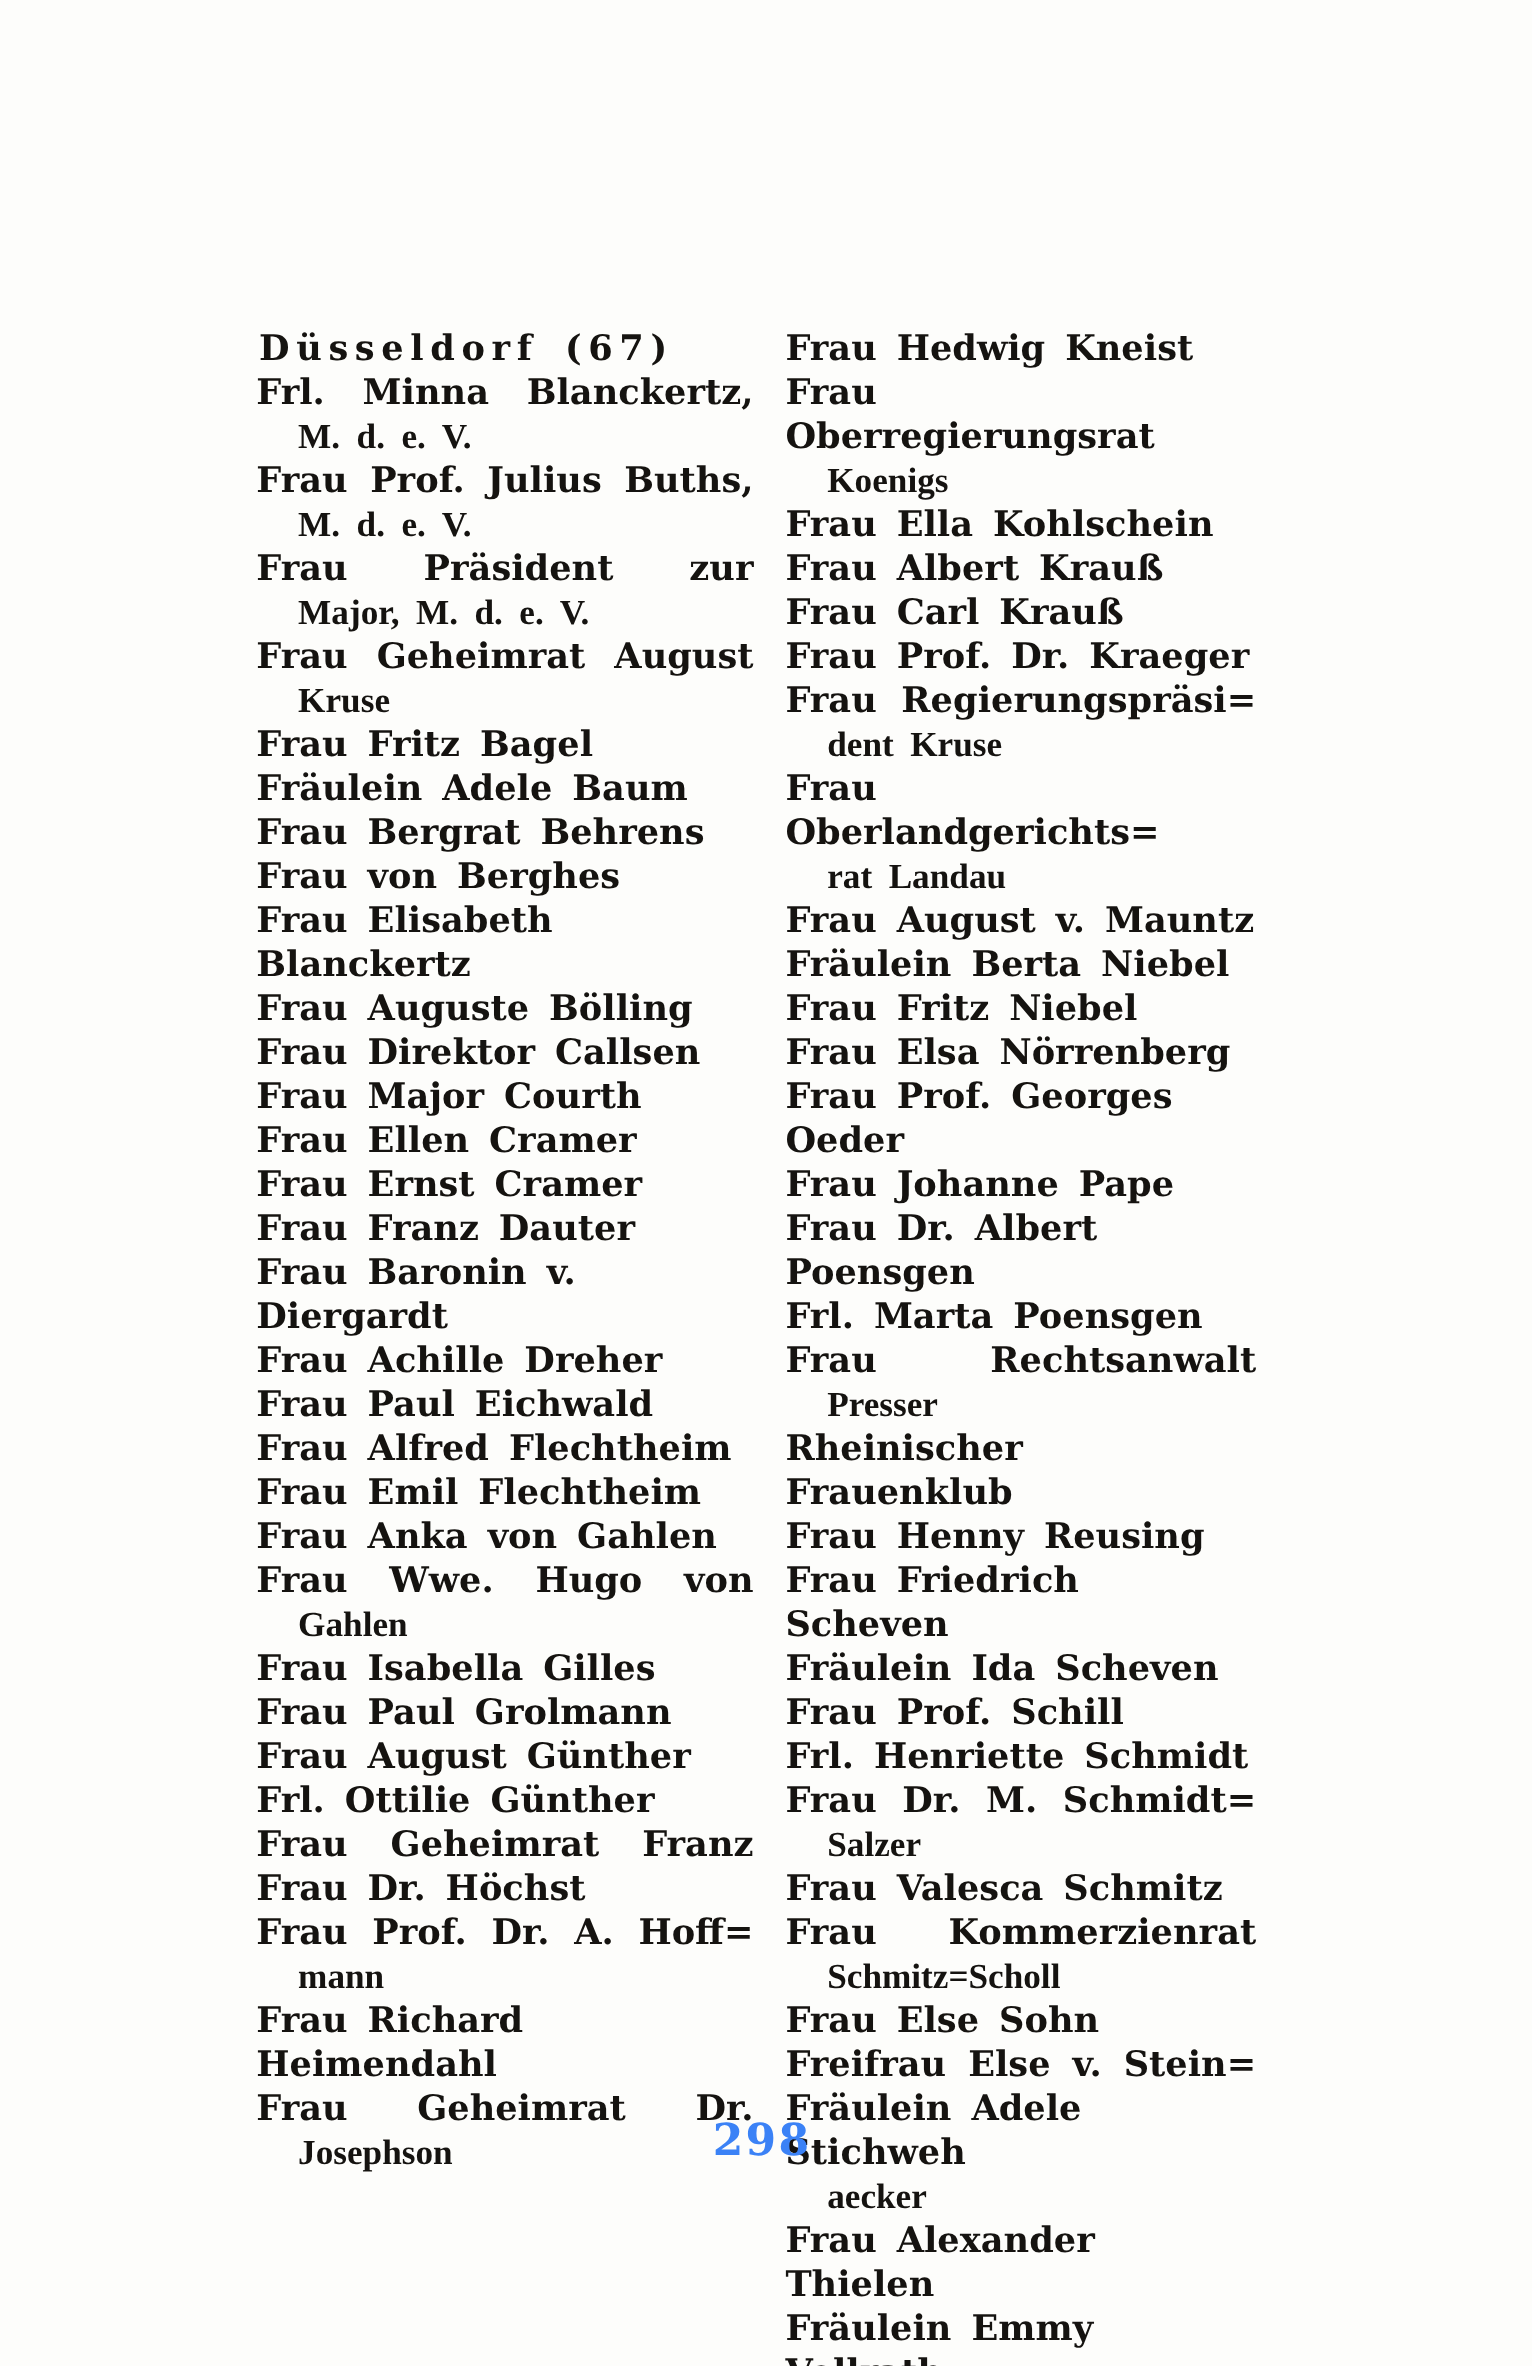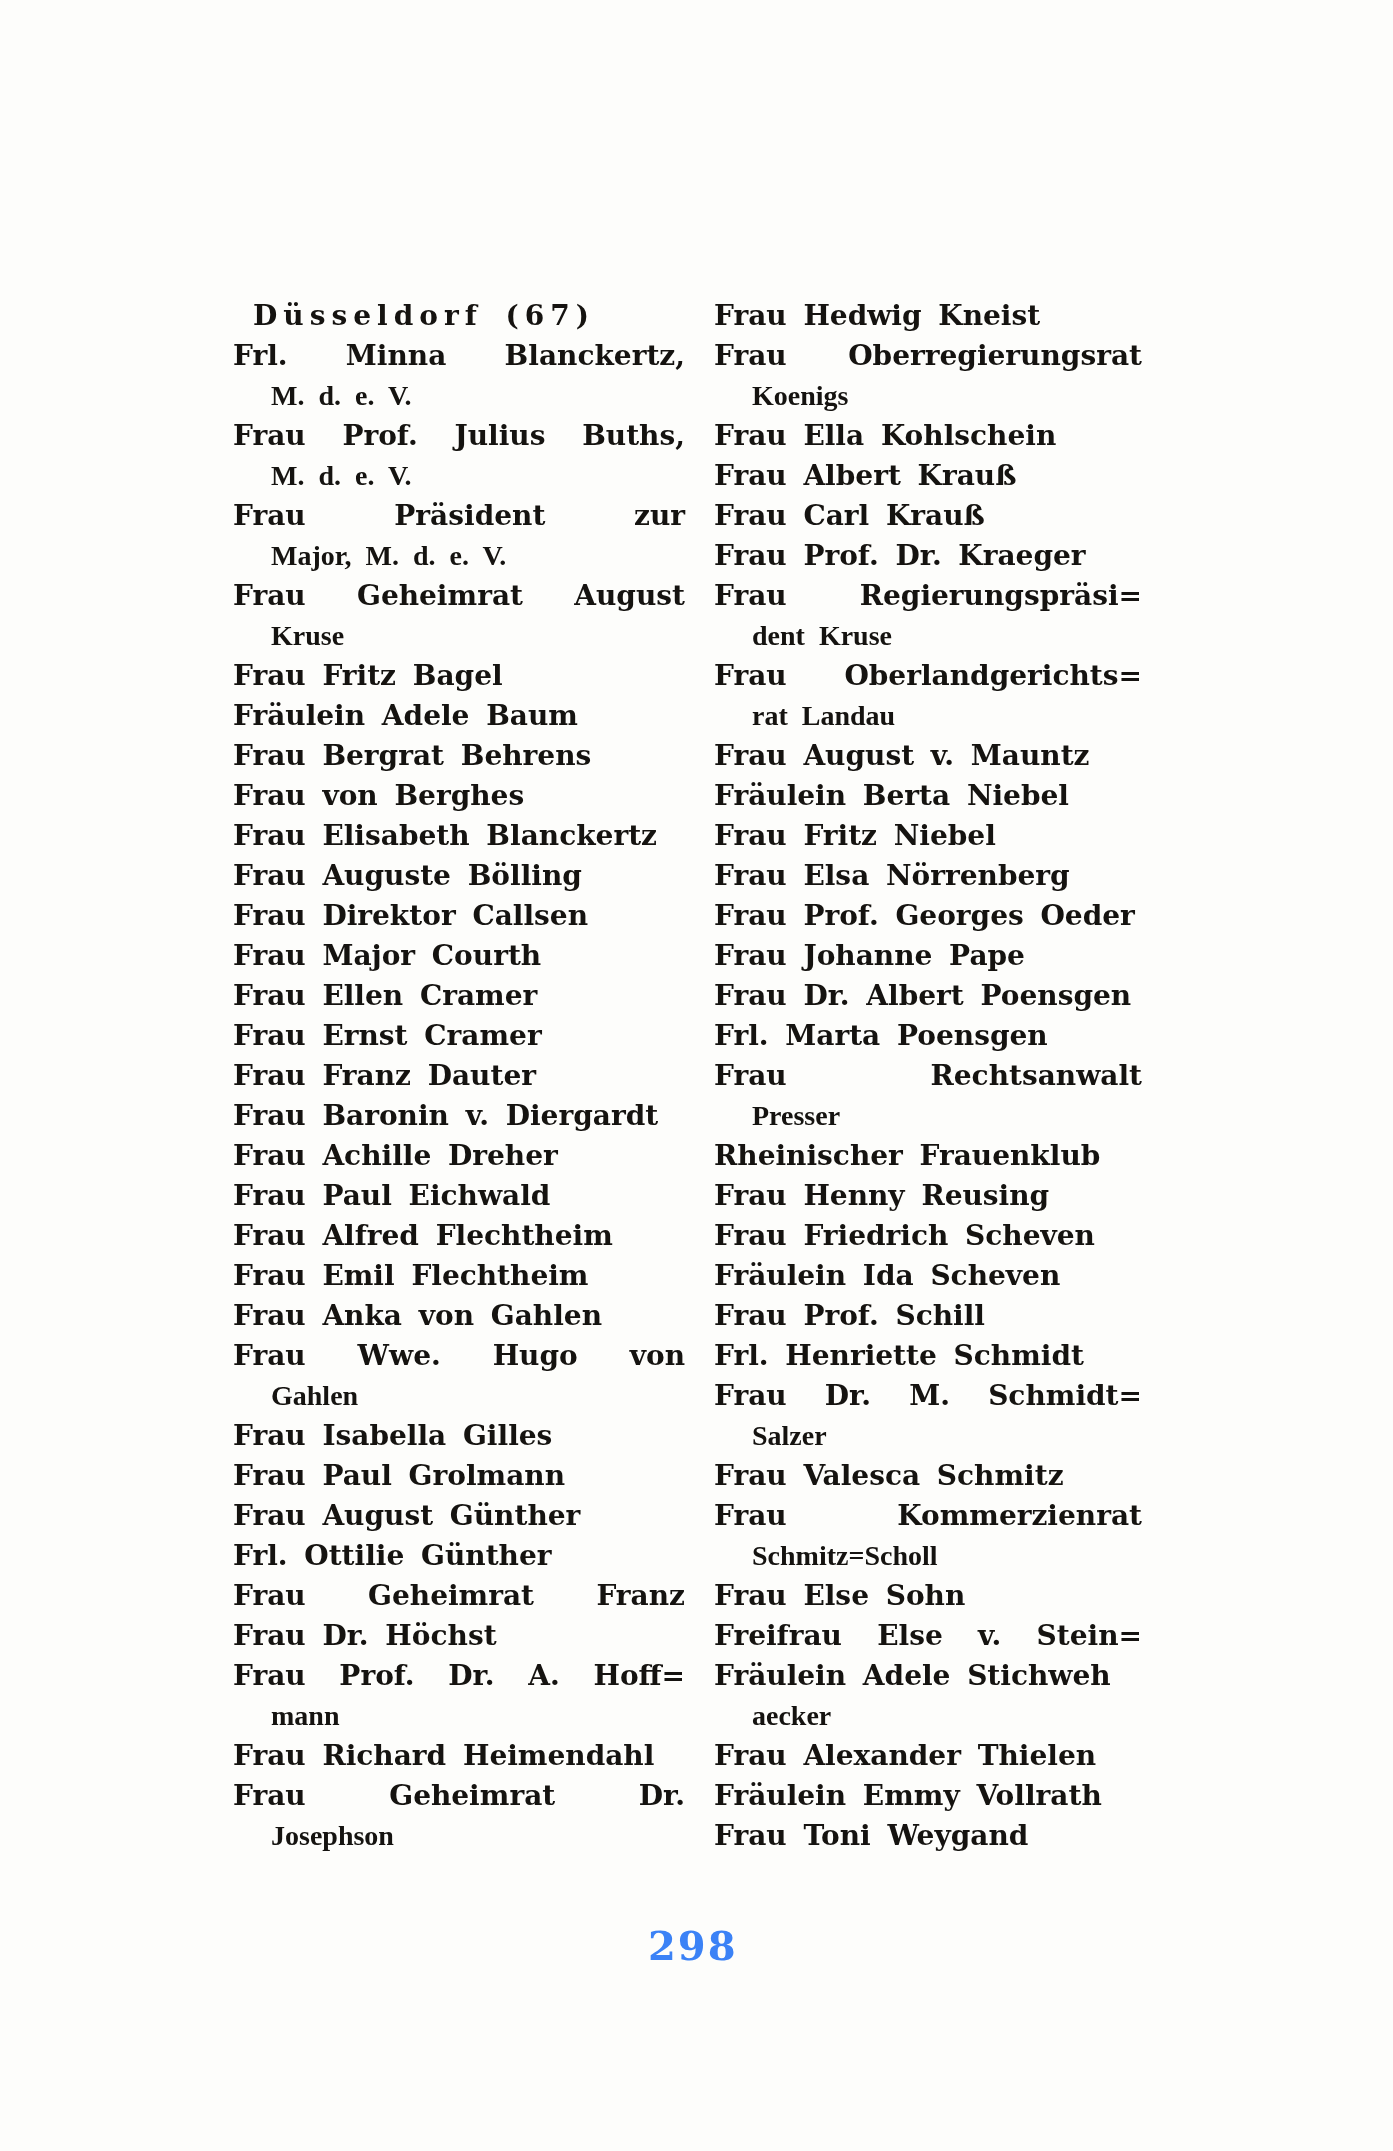--- a/index.html
+++ b/index.html
@@ -14,21 +14,21 @@
     margin: 0 auto;
     background: #fdfdfb;
     color: #151310;
     font-family: "DejaVu Serif", serif;
     font-weight: 700;
     overflow: hidden;
   }
   .column {
     position: absolute;
     top: 296px;
-    font-size: 28px;
+    font-size: 32px;
     line-height: 40px;
     word-spacing: 7px;
   }
   .column-left {
     left: 233px;
     width: 452px;
   }
   .column-right {
     left: 714px;
     width: 428px;

